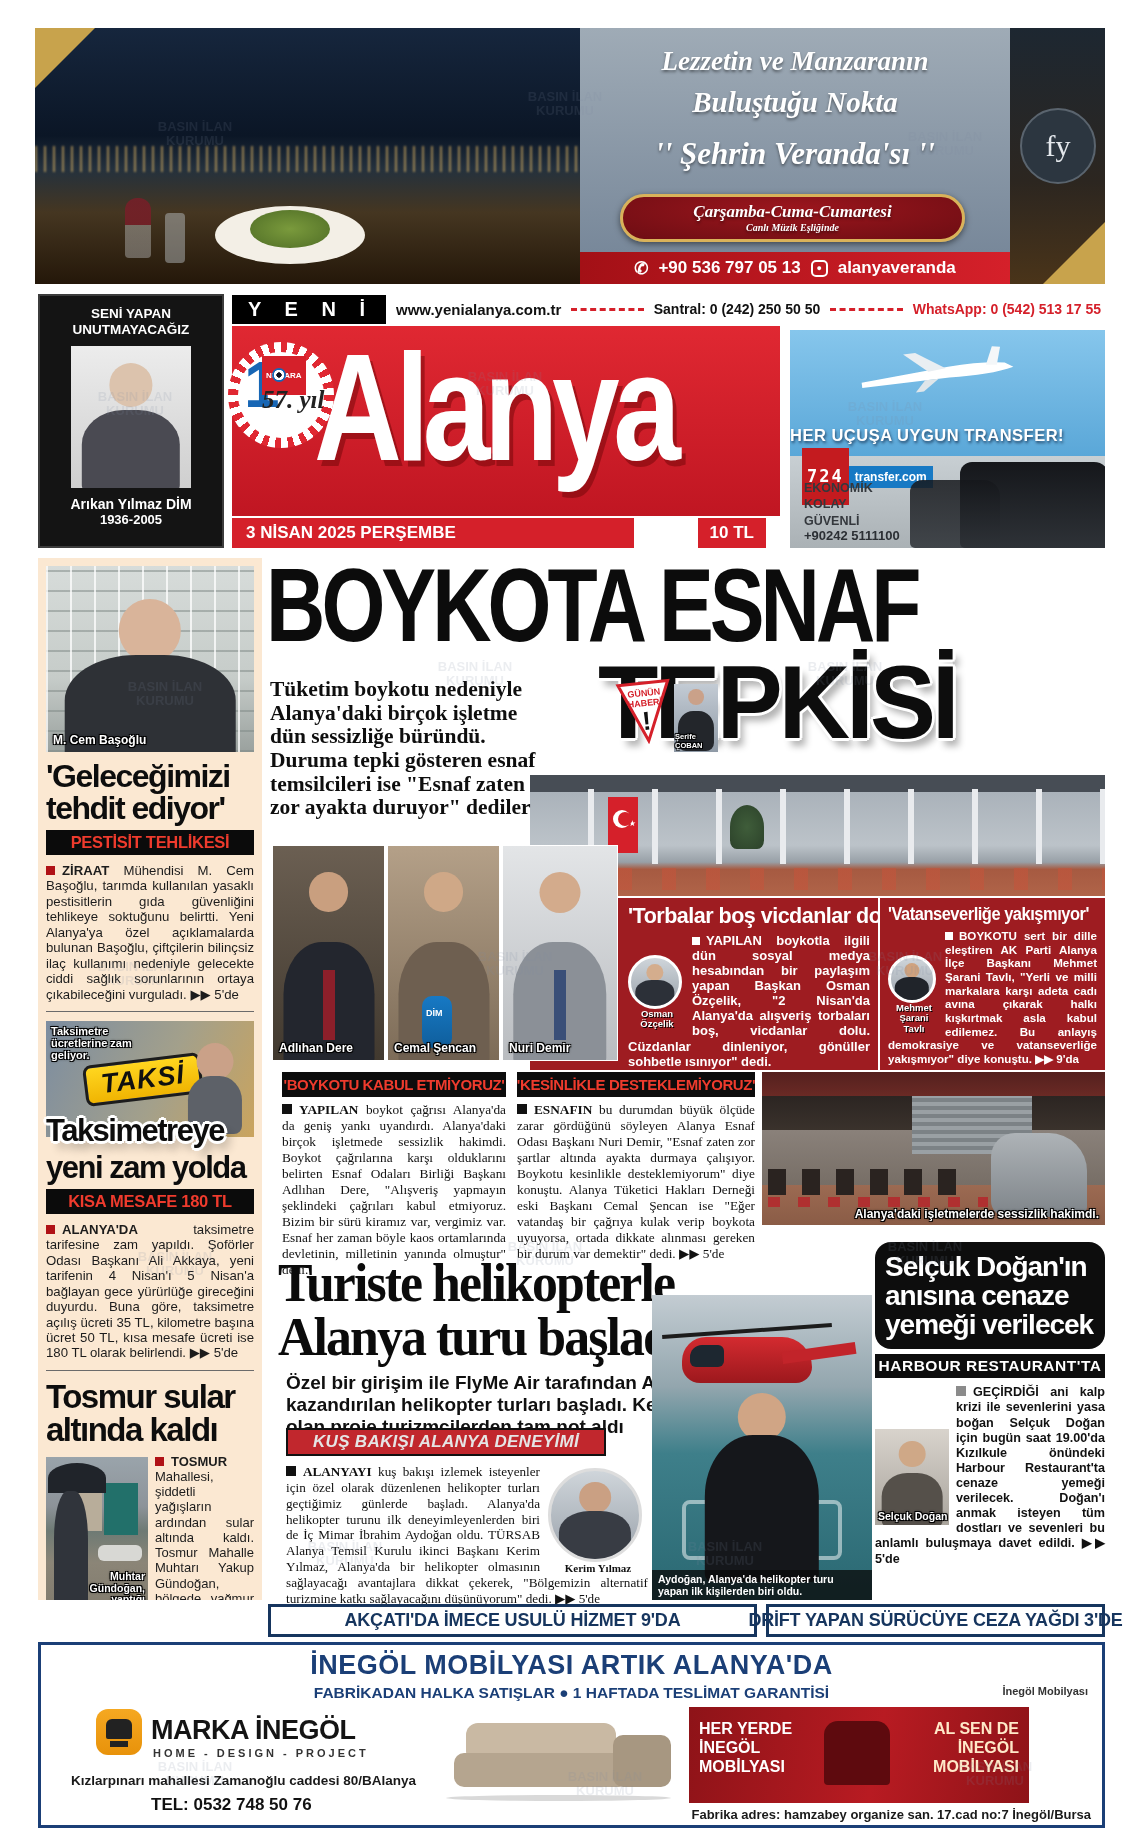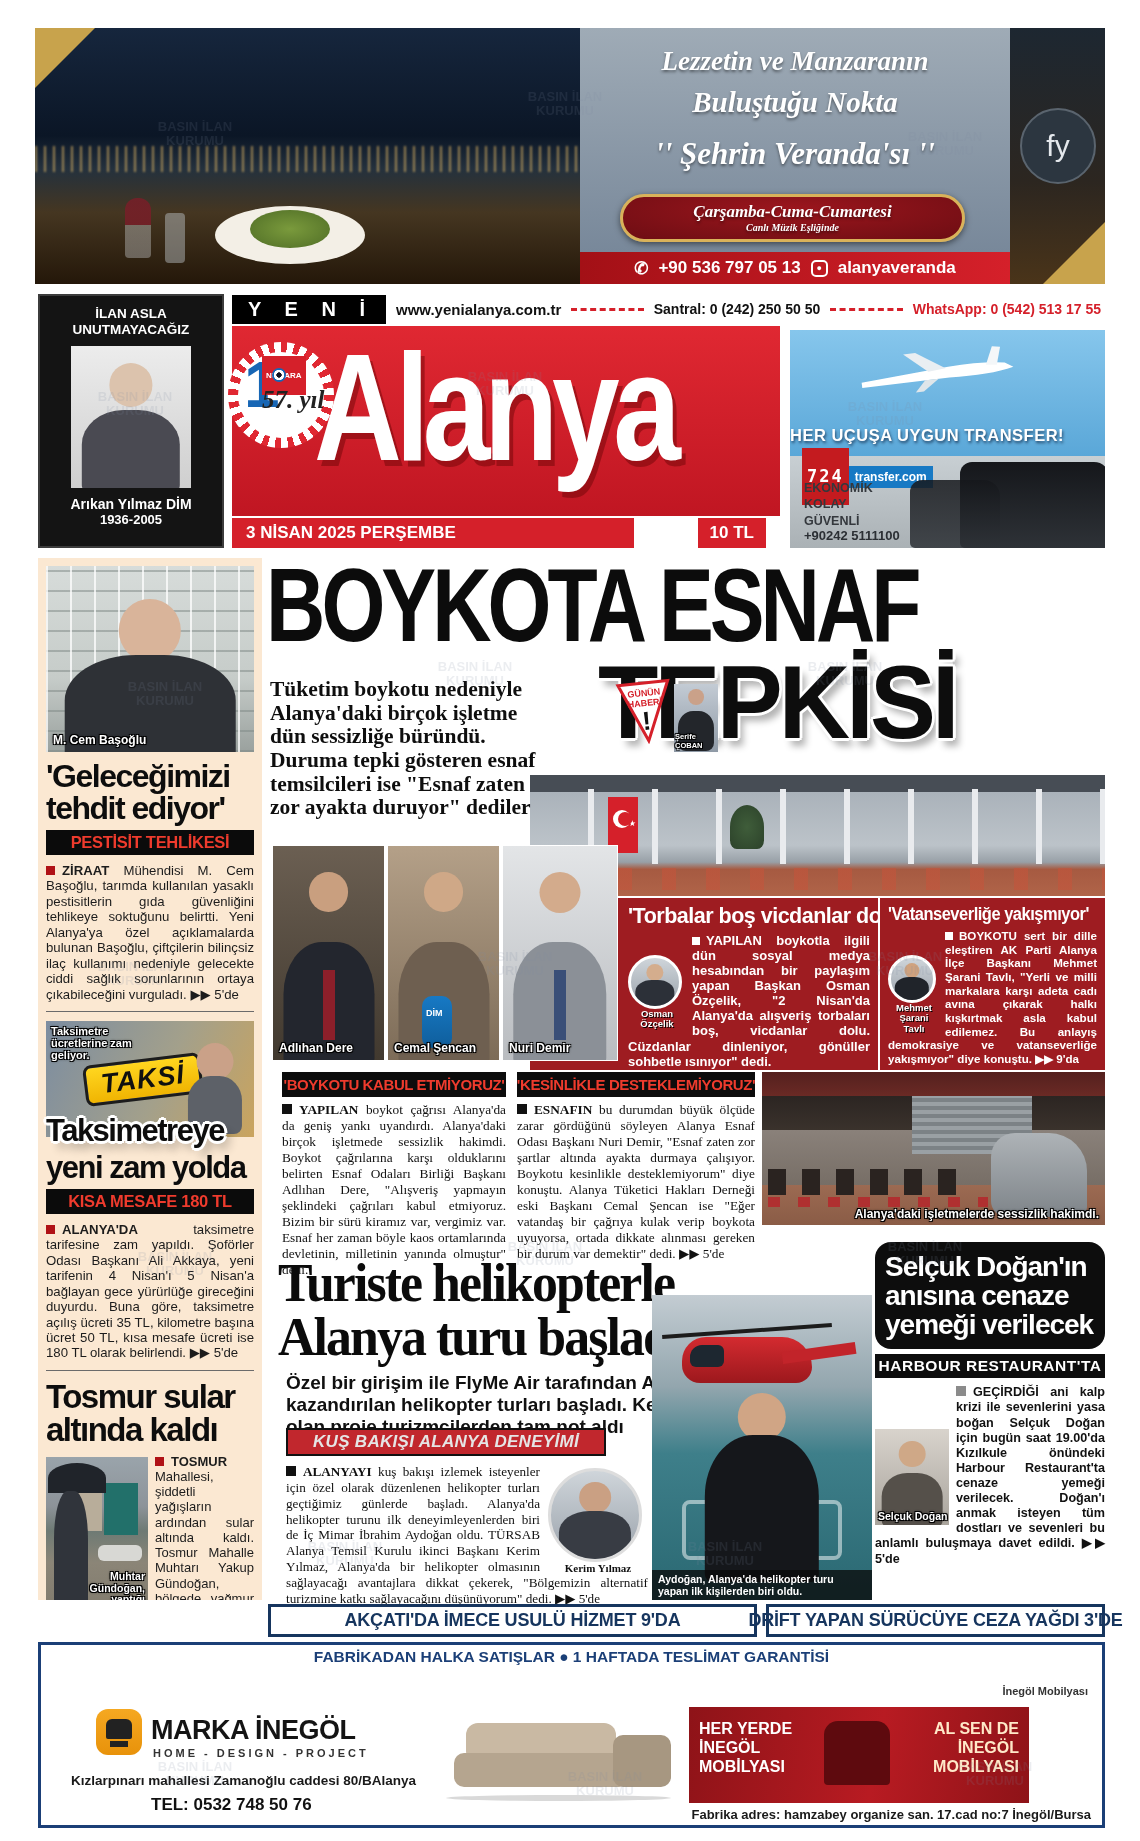--- a/index.html
+++ b/index.html
@@ -92,29 +92,29 @@
       <div class="ta-script" style="font-size:10px">Canlı Müzik Eşliğinde</div>
     </div>
     <div class="ta-strip">
       <span>✆</span>
       <span>+90 536 797 05 13</span>
       <span class="ig">●</span>
       <span>alanyaveranda</span>
     </div>
     <div class="abs" style="left:975px;top:0;width:95px;height:256px;background:linear-gradient(180deg,#1d2731 0%,#2c2620 60%,#4a3419 100%)">
       <div style="position:absolute;left:10px;top:80px;width:76px;height:76px;border-radius:50%;background:#2c3640;border:2px solid #5a646e;display:flex;align-items:center;justify-content:center">
-        <span style="font-family:Liberation Sans, sans-serif;font-size:30px;color:#e4e8ec">fy</span>
+        <span style="font-family:Liberation Serif, serif;font-size:30px;color:#e4e8ec">fy</span>
       </div>
     </div>
     <div class="goldtl"></div>
     <div class="goldbr"></div>
   </div>
 
   <div class="memorial">
-    <div style="font-weight:700;font-size:13.5px;margin:10px 8px 8px;line-height:1.2">İLAN ASLA UNUTMAYACAĞIZ</div>
+    <div style="font-weight:700;font-size:13.5px;margin:10px 8px 8px;line-height:1.2">SENİ YAPAN UNUTMAYACAĞIZ</div>
     <div class="photo" style="position:relative;margin:0 auto;width:120px;height:142px;background:linear-gradient(180deg,#ececec,#cfcfcf)">
       <span class="phead" style="--s:#dcc3ad"></span>
       <span class="pbody" style="--c:#4a4a52"></span>
     </div>
     <div style="font-weight:800;font-size:14px;margin-top:8px">Arıkan Yılmaz DİM</div>
     <div style="font-weight:700;font-size:13px">1936-2005</div>
   </div>
 
   <div class="mh-strip">
     <span class="yeni">Y E N İ</span>
@@ -357,20 +357,21 @@
   </div>
 
   <div class="teaser" style="left:268px;width:489px">
       <span>AKÇATI'DA İMECE USULÜ HİZMET  9'DA</span>
     </div>
   <div class="teaser" style="left:766px;width:339px">
       <span>DRİFT YAPAN SÜRÜCÜYE CEZA YAĞDI 3'DE</span>
     </div>
 
   <div class="inegol">
+    <div style="text-align:center;color:#1b3f77;font-weight:900;font-size:27px;letter-spacing:.5px;margin-top:5px">İNEGÖL MOBİLYASI ARTIK ALANYA'DA</div>
     <div style="text-align:center;color:#1b3f77;font-weight:800;font-size:15.5px;margin-top:3px">FABRİKADAN HALKA SATIŞLAR ● 1 HAFTADA TESLİMAT GARANTİSİ</div>
     <div class="abs" style="left:55px;top:64px;width:46px;height:46px;border-radius:12px;background:linear-gradient(180deg,#f5a821,#e8920a)">
       <i class="abs" style="left:10px;top:10px;width:26px;height:20px;border-radius:6px 6px 2px 2px;background:#222"></i>
       <i class="abs" style="left:14px;top:32px;width:18px;height:6px;background:#222"></i>
     </div>
     <div class="abs" style="left:110px;top:70px;font-weight:900;font-size:27px;color:#141414;letter-spacing:-.5px">MARKA İNEGÖL</div>
     <div class="abs" style="left:112px;top:102px;font-weight:700;font-size:11px;letter-spacing:3px;color:#333">HOME - DESIGN - PROJECT</div>
     <div class="abs" style="left:30px;top:128px;width:360px;font-weight:700;font-size:13.5px;color:#1a1a1a">Kızlarpınarı mahallesi Zamanoğlu caddesi 80/BAlanya</div>
     <div class="abs" style="left:110px;top:150px;font-weight:900;font-size:17px;color:#111">TEL: 0532 748 50 76</div>
 

